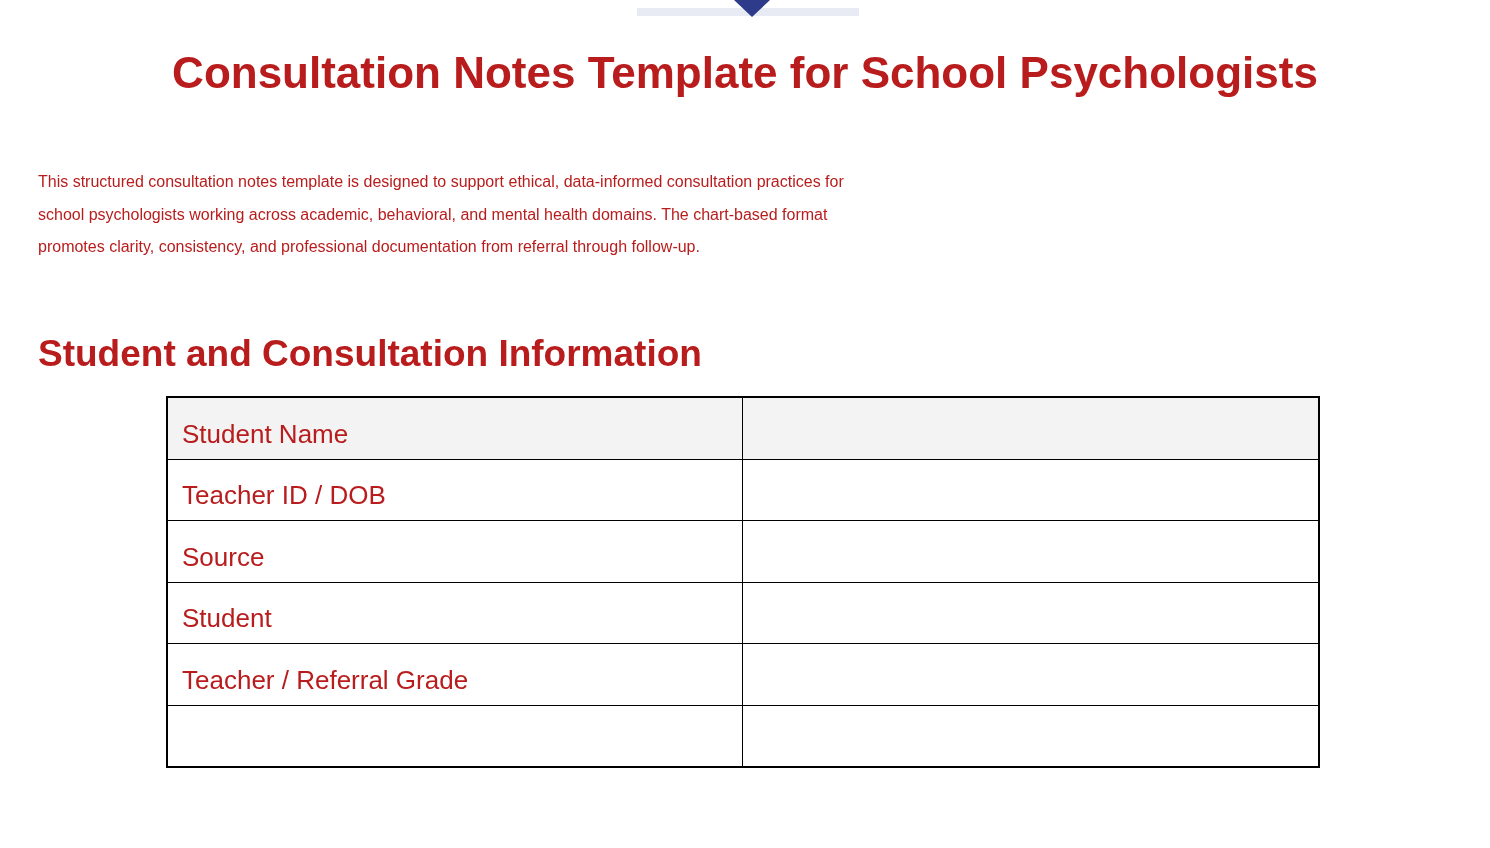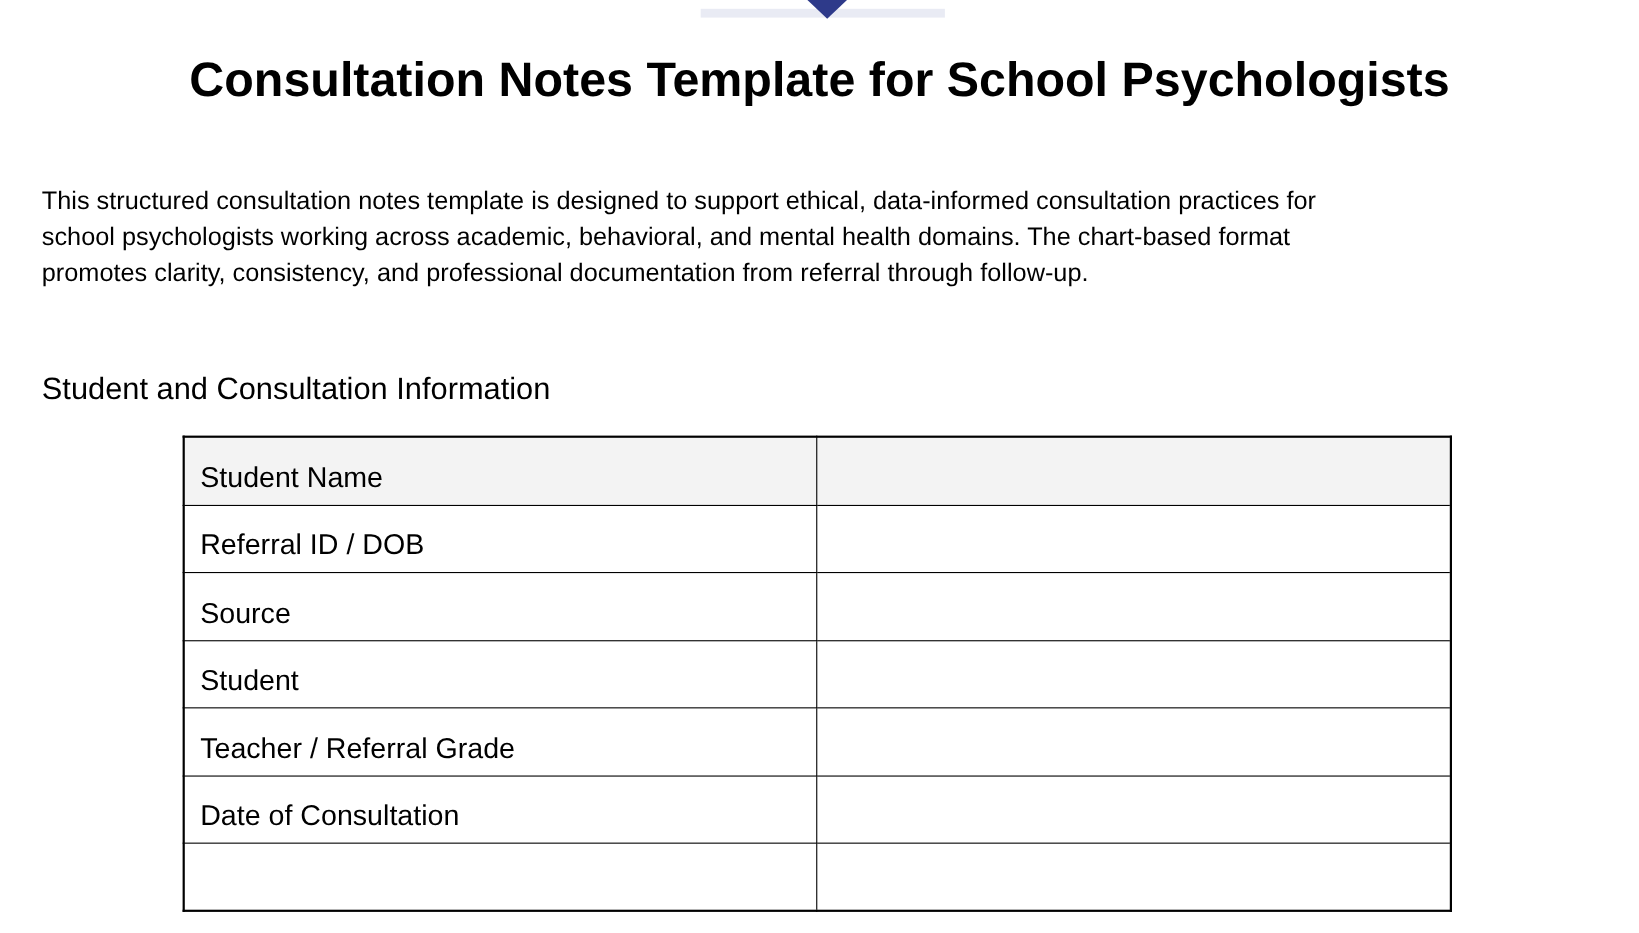--- a/index.html
+++ b/index.html
@@ -6,21 +6,21 @@
     margin: 0;
     padding: 0;
   }
   .page {
     position: relative;
     width: 1490px;
     height: 848px;
     background: #ffffff;
     overflow: hidden;
     font-family: "Liberation Sans", sans-serif;
-    color: #000000;
+    color: #b91c1c;
   }
 
   
   .logo-band {
     position: absolute;
     left: 637px;
     top: 8px;
     width: 222px;
     height: 8px;
     background: #e9ebf4;
@@ -48,33 +48,33 @@
     font-weight: bold;
     letter-spacing: 0;
   }
 
   .intro {
     position: absolute;
     left: 38px;
     top: 166px;
     width: 1360px;
     margin: 0;
-    font-size: 23px;
+    font-size: 16px;
     line-height: 32.5px;
     font-weight: normal;
   }
 
   .section-heading {
     position: absolute;
     left: 38px;
     top: 334px;
     margin: 0;
-    font-size: 28px;
+    font-size: 37px;
     line-height: 40px;
-    font-weight: normal;
+    font-weight: bold;
   }
 
   .info-table {
     position: absolute;
     left: 166px;
     top: 396px;
     width: 1152px;
     border-collapse: collapse;
     table-layout: fixed;
     border: 2px solid #000000;
@@ -116,39 +116,35 @@
 
   <h2 class="section-heading">Student and Consultation Information</h2>
 
   <table class="info-table">
     <tbody>
         <tr class="header-row">
           <td class="label-cell">Student Name</td>
           <td class="value-cell"></td>
         </tr>
         <tr>
-          <td class="label-cell">Referral ID / DOB</td>
+          <td class="label-cell">Teacher ID / DOB</td>
           <td class="value-cell"></td>
         </tr>
         <tr>
           <td class="label-cell">Source</td>
           <td class="value-cell"></td>
         </tr>
         <tr>
           <td class="label-cell">Student</td>
           <td class="value-cell"></td>
         </tr>
         <tr>
           <td class="label-cell">Teacher / Referral Grade</td>
           <td class="value-cell"></td>
         </tr>
         <tr>
-          <td class="label-cell">Date of Consultation</td>
-          <td class="value-cell"></td>
-        </tr>
-        <tr>
           <td class="label-cell"></td>
           <td class="value-cell"></td>
         </tr>
       </tbody>
   </table>
 
 </div>
 
 </body></html>

